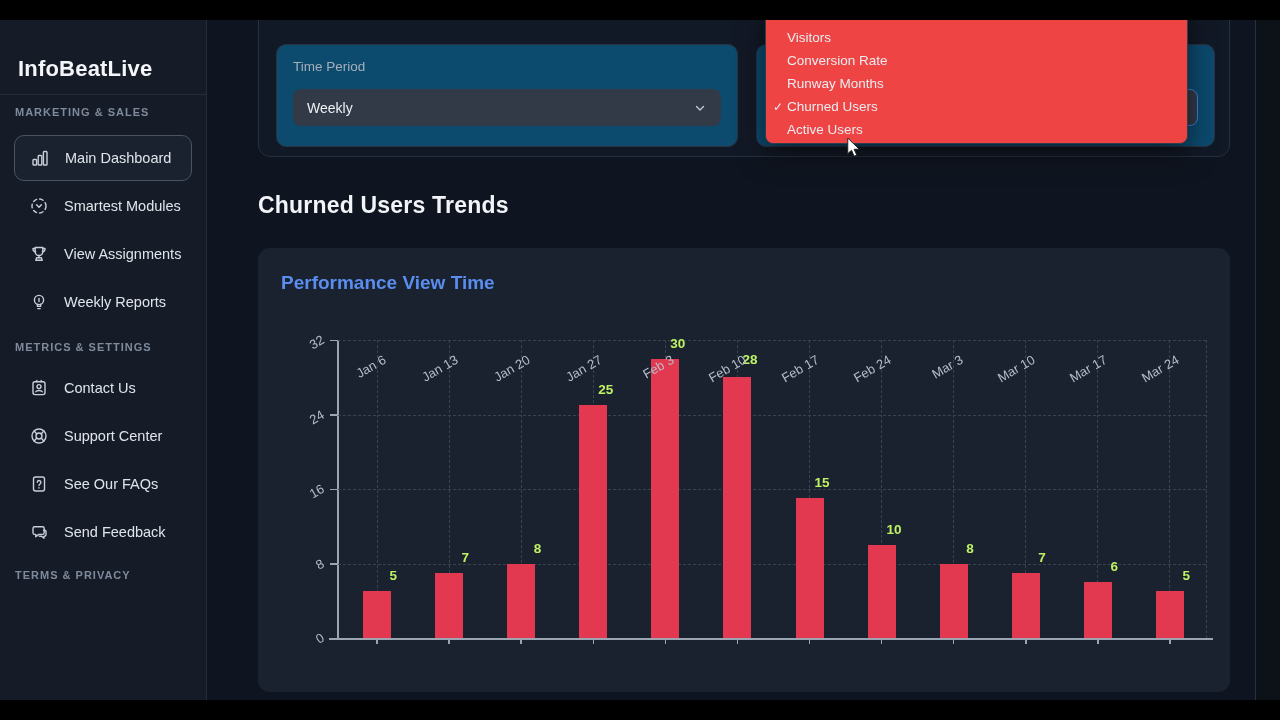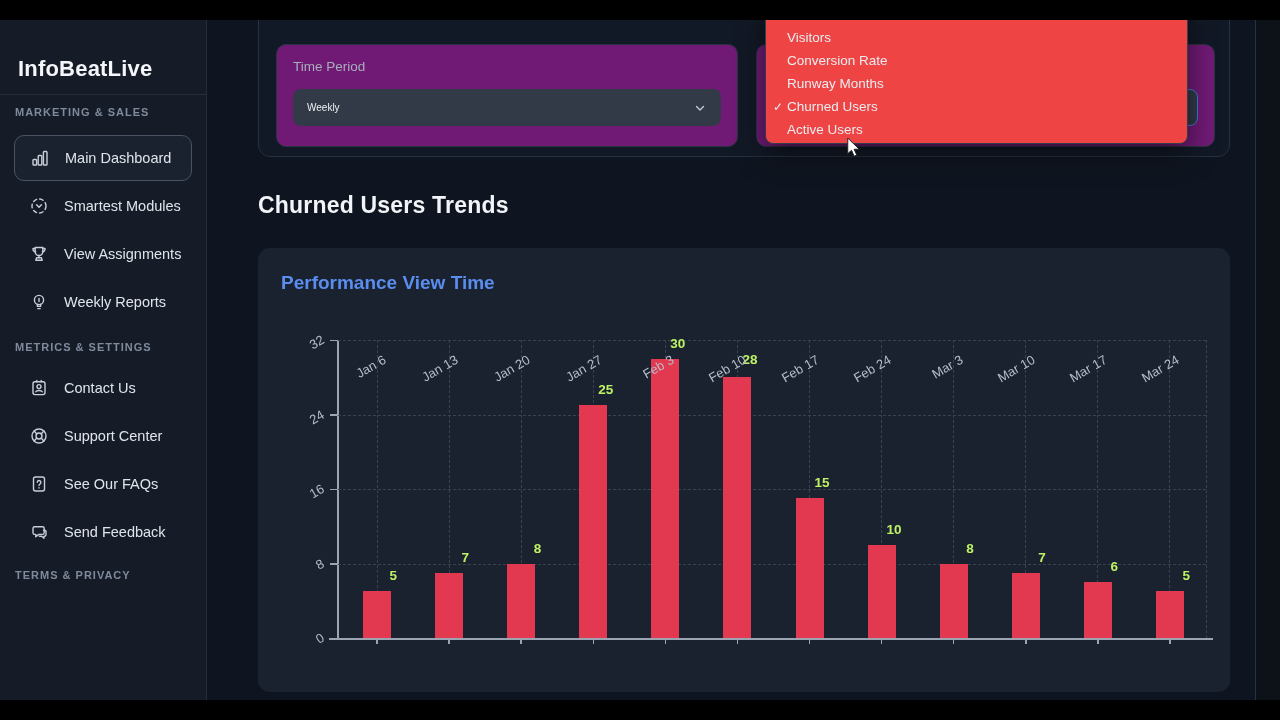--- a/index.html
+++ b/index.html
@@ -22,26 +22,26 @@
   .nav-item { height:48px; display:flex; align-items:center; padding-left:28px; color:#e0e4ea; font-size:14.5px; cursor:pointer; }
   .nav-item .ico { width:22px; height:22px; margin-right:14px; color:#c9cfd9; display:flex; align-items:center; justify-content:center; flex:0 0 22px; }
   .nav-item .ico svg { width:20px; height:20px; }
   .nav-item.active { margin:1px 14px; height:46px; padding-left:14px; border:1px solid #4a5364; border-radius:10px; background:#1a2230; }
 
   
   .main { position:absolute; left:207px; top:0; width:1073px; height:680px; }
   .right-strip { position:absolute; left:1048px; top:0; width:25px; height:680px; background:#0d1219; border-left:1px solid #273140; }
 
   .controls-card { position:absolute; left:51px; top:-14px; width:972px; height:151px; background:#121926; border:1px solid #27303f; border-radius:12px; }
-  .control-panel { position:absolute; top:37px; height:103px; background:#701a75; border:1px solid #2a3342; border-radius:10px;text-decoration:underline; }
+  .control-panel { position:absolute; top:37px; height:103px; background:#0c4a6e; border:1px solid #2a3342; border-radius:10px;text-decoration:underline; }
   .panel-left { left:17px; width:462px; }
   .panel-right { left:497px; width:459px; }
   .field-label { position:absolute; left:16px; top:14px; color:#a7aebb; font-size:13.5px; }
   .select { position:absolute; left:16px; right:16px; top:44px; height:37px; background:#323a48; border-radius:8px;
-            display:flex; align-items:center; padding:0 14px; color:#eef0f3; font-size:10px; cursor:pointer; }
+            display:flex; align-items:center; padding:0 14px; color:#eef0f3; font-size:14px; cursor:pointer; }
   .select .chev { margin-left:auto; color:#c3c9d3; display:flex; }
   .select.focused { border:1.5px solid #3f7dde; }
 
   
   .dropdown-menu { position:absolute; left:558px; top:-20px; width:423px; height:144px; background:#ef4444;
                    border:1px solid #333c4b; border-radius:8px; box-shadow:0 10px 28px rgba(0,0,0,.55);
                    z-index:50; padding:2px 0 3px 0; overflow:hidden; }
   .menu-option { height:23px; display:flex; align-items:center; padding-left:21px; color:#e9ecf0; font-size:13.5px; cursor:pointer; position:relative; }
   .menu-option .check { position:absolute; left:7px; width:14px; color:#e9ecf0; font-size:12px; }
 

